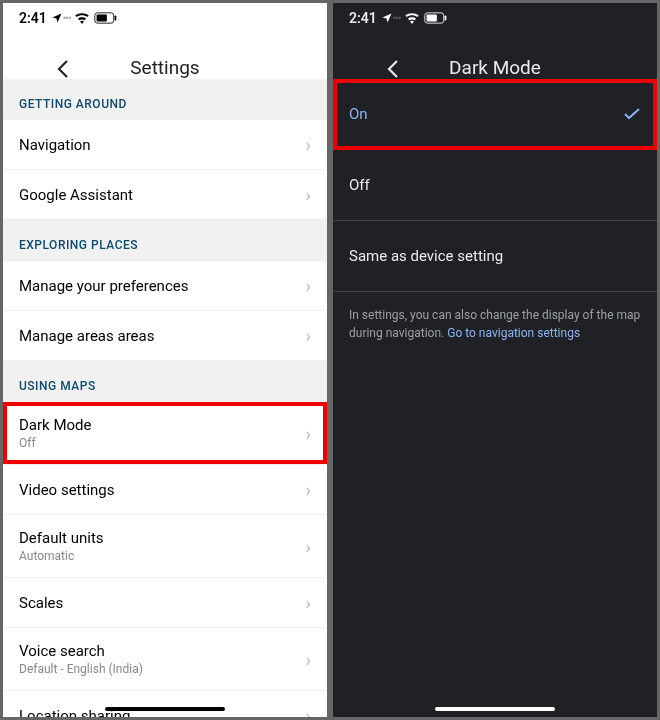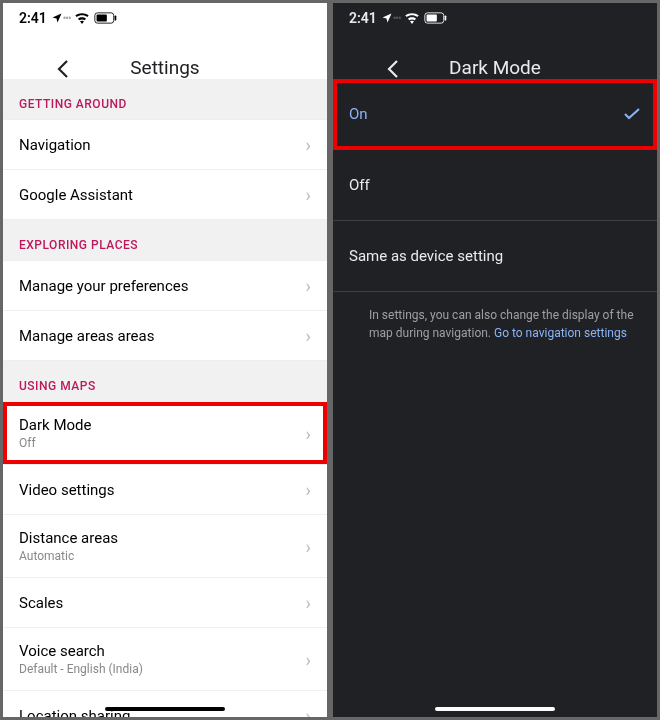--- a/index.html
+++ b/index.html
@@ -17,39 +17,39 @@
     .nav-header { display: flex; align-items: flex-end; height: 48px; position: relative; padding-left: 40px; }
     .nav-back { padding: 0 14px; font-size: 22px; color: #202124; cursor: pointer; }
     .phone-dark .nav-back { color: #e8eaed; }
     .nav-title { position: absolute; left: 0; right: 0; text-align: center; font-size: 19px; font-weight: 400; pointer-events: none; }
     .phone-light .nav-title { color: #202124; }
     
     .content { flex: 1; overflow-y: auto; }
     .content::-webkit-scrollbar { display: none; }
     .phone-light .content { background: #f1f1f1; }
     
-    .section-header { font-size: 12px; letter-spacing: 0.5px; color: #be185d; padding: 18px 16px 8px; text-transform: uppercase; font-weight: 500; }
+    .section-header { font-size: 12px; letter-spacing: 0.5px; color: #0c4a6e; padding: 18px 16px 8px; text-transform: uppercase; font-weight: 500; }
     .phone-light .section-header { background: #f1f1f1; }
     .section-body { background: #fff; }
     .phone-light .section-body { border-top: 1px solid #eee; border-bottom: 1px solid #eee; }
     
     .row { display: flex; align-items: center; justify-content: space-between; padding: 14px 16px; min-height: 46px; cursor: pointer; gap: 48px; }
     .phone-light .row + .row { border-top: 1px solid #f0f0f0; }
     .row-text { display: flex; flex-direction: column; gap: 2px; }
     .row-label { font-size: 15px; }
     .row-sub { font-size: 12px; color: #888; }
     .chevron { color: #bbb; font-size: 18px; flex-shrink: 0; }
     
     .highlight { outline: 4px solid #e00; outline-offset: -4px; }
     
     
     .dark-row { display: flex; align-items: center; justify-content: space-between; padding: 26px 16px; min-height: 42px; border-bottom: 1px solid #3c4043; cursor: pointer; font-size: 15px; }
     .dark-row.selected .dark-label { color: #8ab4f8; }
     .check { color: #8ab4f8; font-size: 18px; }
-    .info-text { padding: 14px 16px; font-size: 12px; color: #9aa0a6; line-height: 1.5; margin-left: 20px; }
+    .info-text { padding: 14px 16px; font-size: 12px; color: #9aa0a6; line-height: 1.5; }
     .info-link { color: #8ab4f8; }
     
     .home-indicator { position: absolute; bottom: 6px; left: 50%; transform: translateX(-50%); width: 120px; height: 4px; border-radius: 3px; background: #000; }
     .phone-dark .home-indicator { background: #fff; }
 
     svg { display: block; }
   </style>
 </head>
 <body>
 
@@ -133,21 +133,21 @@
         <span class="chevron">›</span>
       </div>
       <div class="row">
         <div class="row-text">
             <span class="row-label">Video settings</span>
           </div>
         <span class="chevron">›</span>
       </div>
       <div class="row">
         <div class="row-text">
-          <span class="row-label">Distance areas</span>
+          <span class="row-label">Default units</span>
           <span class="row-sub">Automatic</span>
         </div>
         <span class="chevron">›</span>
       </div>
       <div class="row">
         <div class="row-text">
             <span class="row-label">Scales</span>
           </div>
         <span class="chevron">›</span>
       </div>

